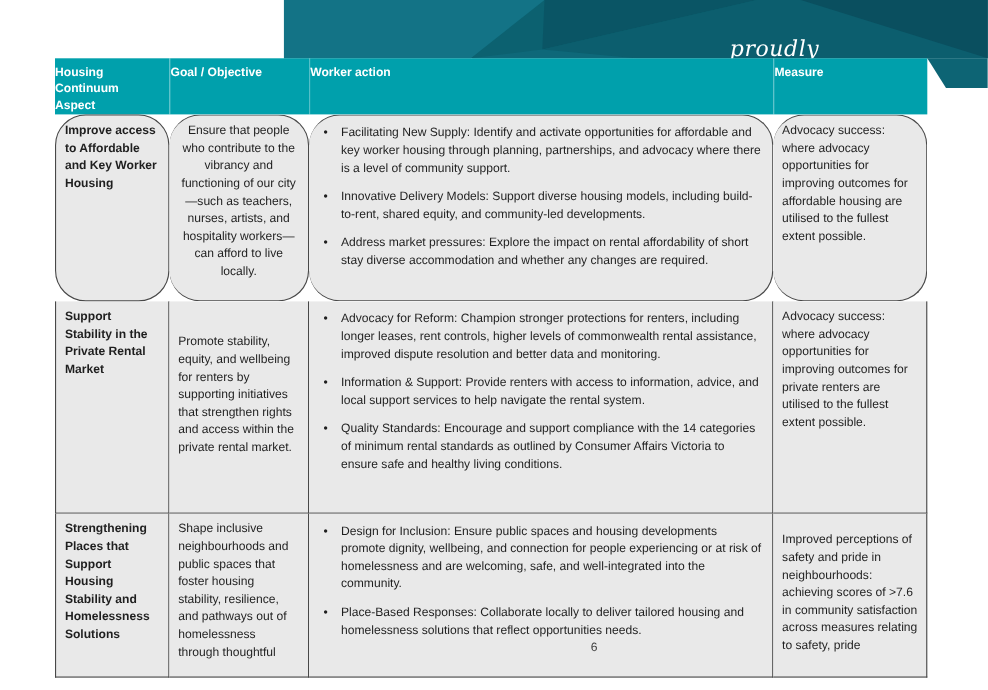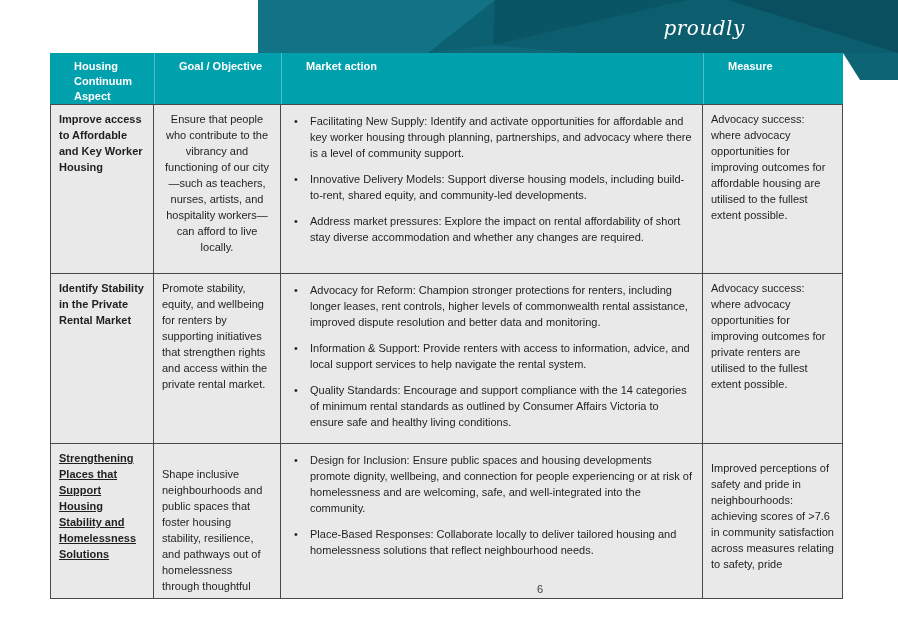--- a/index.html
+++ b/index.html
@@ -4,49 +4,49 @@
 <style>
   html,body{margin:0;padding:0;}
   body{
     width:898px;height:627px;position:relative;background:#ffffff;
     font-family:"Liberation Sans",sans-serif;overflow:hidden;
   }
   
   .banner{position:absolute;left:258px;top:0;width:640px;height:80px;}
   .logo{
     position:absolute;top:16px;right:56px;color:#ffffff;white-space:nowrap;
-    display:flex;align-items:flex-start;gap:7px;
+    display:flex;align-items:center;gap:7px;
   }
   .logo .script{
     font-family:"DejaVu Serif",serif;font-style:italic;font-weight:500;
     font-size:20px;letter-spacing:.5px;
   }
   .logo .brand{
     font-family:"Liberation Sans",sans-serif;font-weight:700;font-size:17px;
     letter-spacing:.2px;
     margin-top:36px;
   }
   
   table.main{
     position:absolute;left:50px;top:53px;width:793px;
     border-collapse:separate;border-spacing:0;table-layout:fixed;
   }
   th{
     background:#00A0AC;color:#ffffff;font-weight:700;font-size:11px;
     line-height:15px;text-align:left;vertical-align:top;
-    padding:6px 8px 0 24px;height:44px;border:none;
+    padding:6px 8px 0 0;height:44px;border:none;
   }
   th+th{border-left:1px solid rgba(255,255,255,0.3);margin-left:37px;}
   tbody td{
     background:#E9E9E9;vertical-align:top;padding:6px 8px;
     font-size:11px;line-height:16px;color:#1f1f1f;
     border-right:1px solid #484848;border-bottom:1px solid #484848;
   }
   tbody td:first-child{border-left:1px solid #484848;}
-  tbody tr:first-child td{border-top:1px solid #484848;}
+  tbody tr:first-child td{border-top:1px solid #484848;border-radius:28px;}
   td .cwrap{overflow:hidden;}
   td.aspect{font-weight:700;}
   ul.bullets{margin:2px 0 0 0;padding:0;list-style:none;}
   ul.bullets li{position:relative;padding-left:21px;margin:0 0 10px 0;}
   ul.bullets li::before{content:"\2022";position:absolute;left:5px;top:0;}
   
   .page-number{
     position:absolute;left:530px;top:583px;width:20px;text-align:center;
     font-size:11px;color:#3d3d3d;
   }
@@ -74,21 +74,21 @@
   <colgroup>
     <col style="width:104px">
       <col style="width:127px">
       <col style="width:422px">
       <col style="width:140px">
   </colgroup>
   <thead>
     <tr>
       <th>Housing Continuum Aspect</th>
       <th>Goal / Objective</th>
-      <th>Market action</th>
+      <th>Worker action</th>
       <th>Measure</th>
     </tr>
   </thead>
   <tbody id="tbody">
       <tr>
         <td class="aspect">
           <div class="cwrap" style="height: 156px;">Improve access to Affordable and Key Worker Housing</div>
         </td>
         <td>
           <div class="cwrap" style="height: 156px; text-align: center;">Ensure that people who contribute to the vibrancy and functioning of our city—such as teachers, nurses, artists, and hospitality workers—can afford to live locally.</div>
@@ -101,50 +101,50 @@
               <li>Address market pressures: Explore the impact on rental affordability of short stay diverse accommodation and whether any changes are required.</li>
             </ul>
           </div>
         </td>
         <td>
           <div class="cwrap" style="height: 156px;">Advocacy success: where advocacy opportunities for improving outcomes for affordable housing are utilised to the fullest extent possible.</div>
         </td>
       </tr>
       <tr>
         <td class="aspect">
-          <div class="cwrap" style="height: 157px;">Identify Stability in the Private Rental Market</div>
+          <div class="cwrap" style="height: 157px;">Support Stability in the Private Rental Market</div>
         </td>
         <td>
-          <div class="cwrap" style="height: 157px;">Promote stability, equity, and wellbeing for renters by supporting initiatives that strengthen rights and access within the private rental market.</div>
+          <div class="cwrap" style="height: 157px; margin-top: 23px;">Promote stability, equity, and wellbeing for renters by supporting initiatives that strengthen rights and access within the private rental market.</div>
         </td>
         <td>
           <div class="cwrap" style="height: 157px;">
             <ul class="bullets">
               <li>Advocacy for Reform: Champion stronger protections for renters, including longer leases, rent controls, higher levels of commonwealth rental assistance, improved dispute resolution and better data and monitoring.</li>
               <li>Information &amp; Support: Provide renters with access to information, advice, and local support services to help navigate the rental system.</li>
               <li>Quality Standards: Encourage and support compliance with the 14 categories of minimum rental standards as outlined by Consumer Affairs Victoria to ensure safe and healthy living conditions.</li>
             </ul>
           </div>
         </td>
         <td>
           <div class="cwrap" style="height: 157px;">Advocacy success: where advocacy opportunities for improving outcomes for private renters are utilised to the fullest extent possible.</div>
         </td>
       </tr>
       <tr>
         <td class="aspect">
-          <div class="cwrap" style="height: 126px; text-decoration: underline;">Strengthening Places that Support Housing Stability and Homelessness Solutions</div>
+          <div class="cwrap" style="height: 126px;">Strengthening Places that Support Housing Stability and Homelessness Solutions</div>
         </td>
         <td>
-          <div class="cwrap" style="height: 126px; margin-top: 16px;">Shape inclusive neighbourhoods and public spaces that foster housing stability, resilience, and pathways out of homelessness through thoughtful</div>
+          <div class="cwrap" style="height: 126px;">Shape inclusive neighbourhoods and public spaces that foster housing stability, resilience, and pathways out of homelessness through thoughtful</div>
         </td>
         <td>
           <div class="cwrap" style="height: 126px;">
             <ul class="bullets">
               <li>Design for Inclusion: Ensure public spaces and housing developments promote dignity, wellbeing, and connection for people experiencing or at risk of homelessness and are welcoming, safe, and well-integrated into the community.</li>
-              <li>Place-Based Responses: Collaborate locally to deliver tailored housing and homelessness solutions that reflect neighbourhood needs.</li>
+              <li>Place-Based Responses: Collaborate locally to deliver tailored housing and homelessness solutions that reflect opportunities needs.</li>
             </ul>
           </div>
         </td>
         <td>
           <div class="cwrap" style="height: 126px; margin-top: 10px;">Improved perceptions of safety and pride in neighbourhoods: achieving scores of &gt;7.6 in community satisfaction across measures relating to safety, pride</div>
         </td>
       </tr>
     </tbody>
 </table>
 

